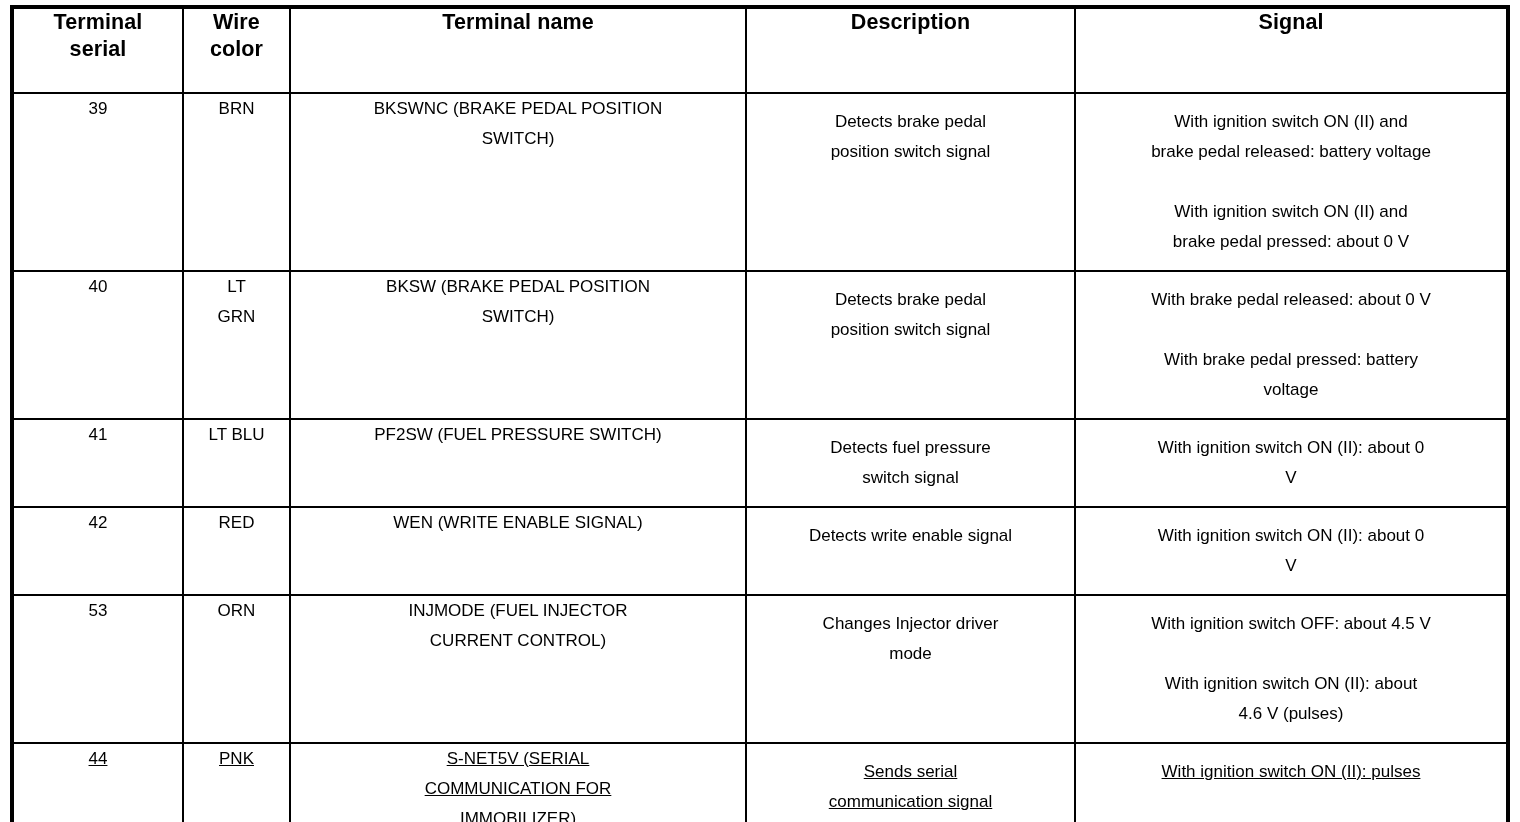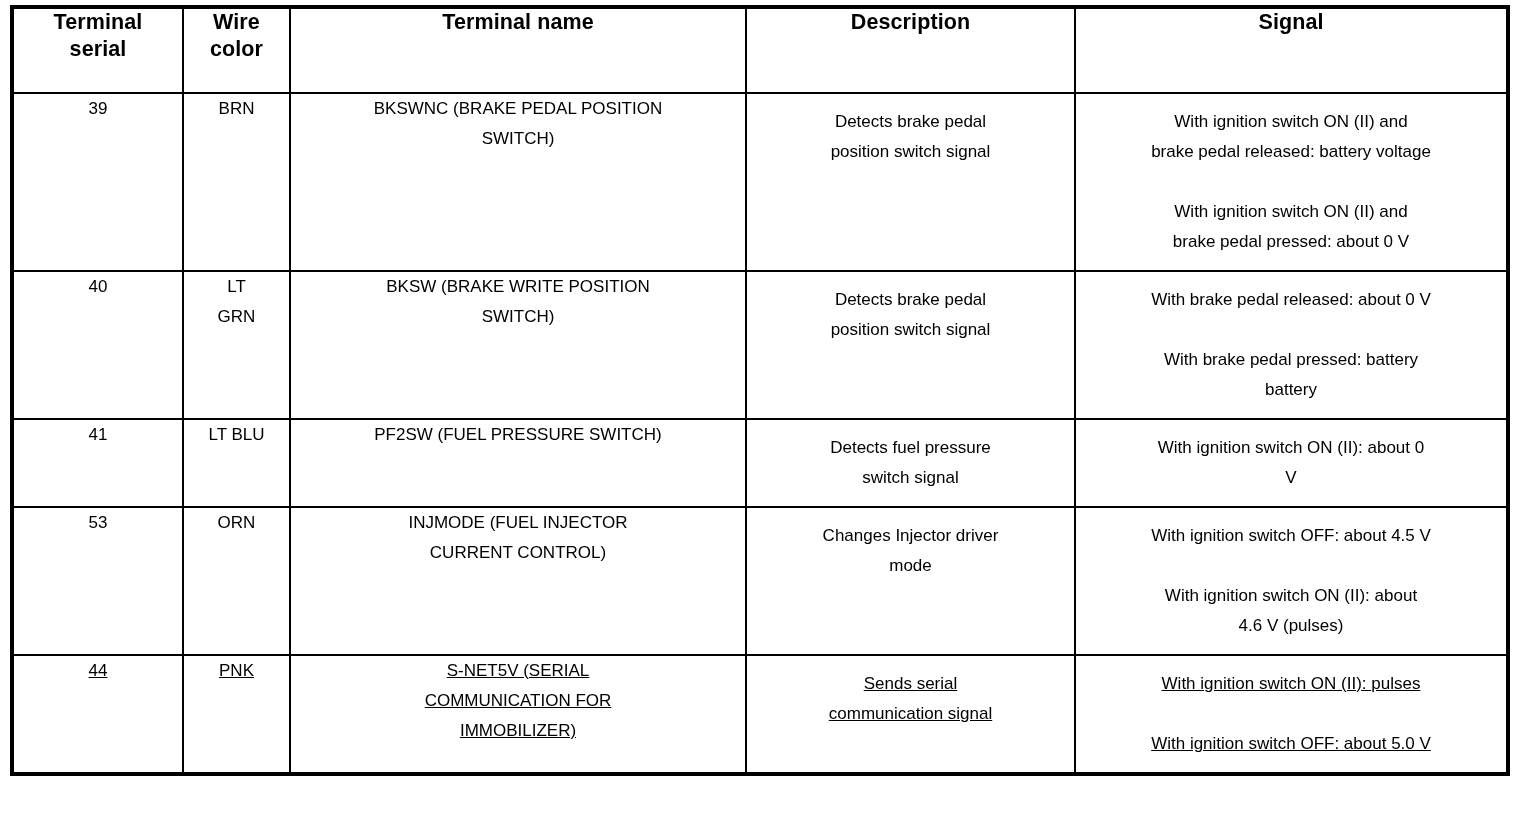--- a/index.html
+++ b/index.html
@@ -163,51 +163,71 @@
             </span>
           </td>
       </tr>
       <tr class="row-40">
         <td class="cell-center">40</td>
         <td class="cell-center">
             <span class="ln">LT</span>
             <span class="ln">GRN</span>
           </td>
         <td class="cell-left">
-            <span class="ln">BKSW (BRAKE WRITE POSITION</span>
+            <span class="ln">BKSW (BRAKE PEDAL POSITION</span>
             <span class="ln">SWITCH)</span>
           </td>
         <td class="cell-left">
             <span class="para">
               <span class="ln">Detects brake pedal</span>
               <span class="ln">position switch signal</span>
             </span>
           </td>
         <td class="cell-left">
             <span class="para">
               <span class="ln">With brake pedal released: about 0 V</span>
             </span>
             <span class="para">
               <span class="ln">With brake pedal pressed: battery</span>
-              <span class="ln">battery</span>
+              <span class="ln">voltage</span>
             </span>
           </td>
       </tr>
       <tr class="row-41">
         <td class="cell-center">41</td>
         <td class="cell-center">
             <span class="ln">LT BLU</span>
           </td>
         <td class="cell-left">
             <span class="ln">PF2SW (FUEL PRESSURE SWITCH)</span>
           </td>
         <td class="cell-left">
             <span class="para">
               <span class="ln">Detects fuel pressure</span>
               <span class="ln">switch signal</span>
+            </span>
+          </td>
+        <td class="cell-left">
+            <span class="para">
+              <span class="ln">With ignition switch ON (II): about 0</span>
+              <span class="ln">V</span>
+            </span>
+          </td>
+      </tr>
+      <tr class="row-42">
+        <td class="cell-center">42</td>
+        <td class="cell-center">
+            <span class="ln">RED</span>
+          </td>
+        <td class="cell-left">
+            <span class="ln">WEN (WRITE ENABLE SIGNAL)</span>
+          </td>
+        <td class="cell-left">
+            <span class="para">
+              <span class="ln">Detects write enable signal</span>
             </span>
           </td>
         <td class="cell-left">
             <span class="para">
               <span class="ln">With ignition switch ON (II): about 0</span>
               <span class="ln">V</span>
             </span>
           </td>
       </tr>
       <tr class="row-43">

